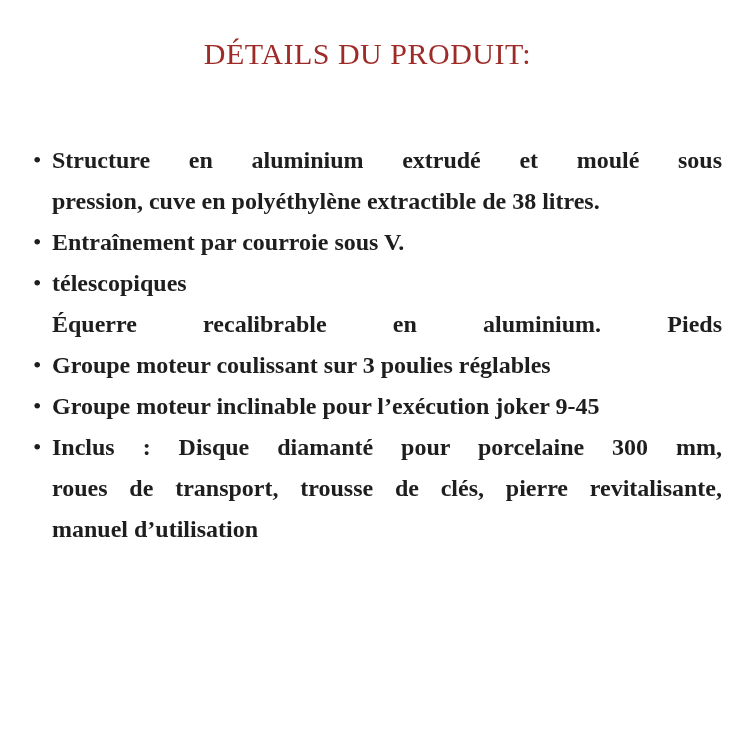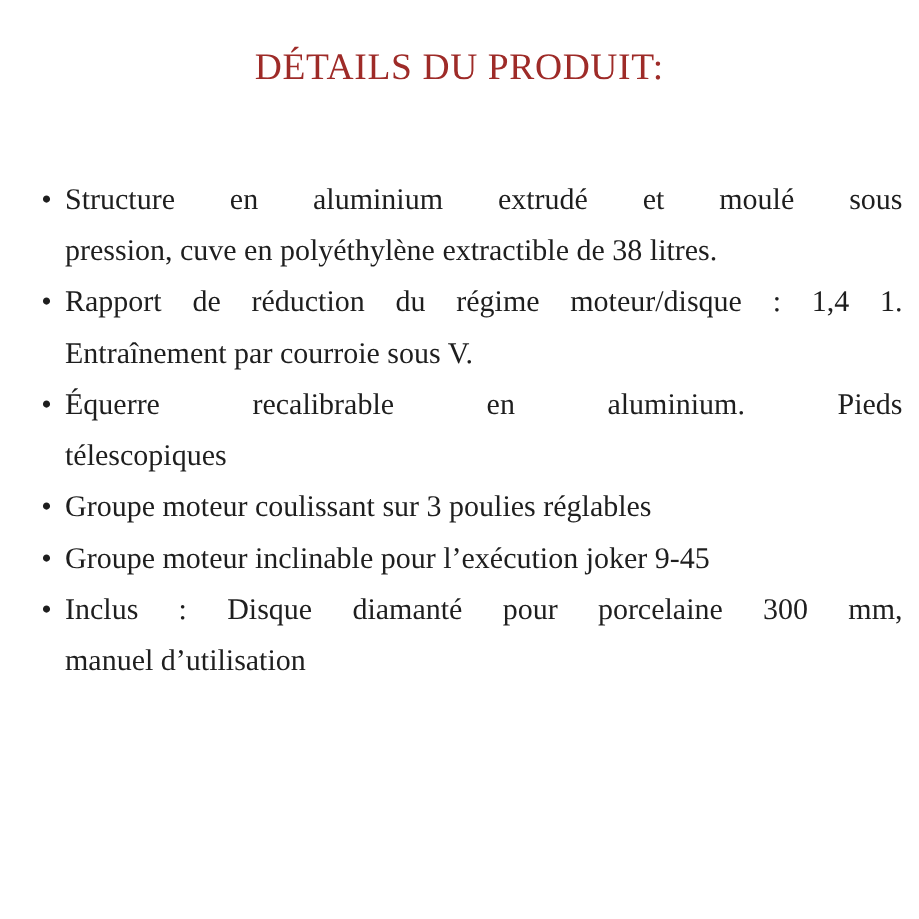--- a/index.html
+++ b/index.html
@@ -41,20 +41,21 @@
   }
   .bullet {
     flex: 0 0 19px;
     width: 19px;
     font-size: 24px;
     line-height: 41px;
   }
   .content {
     flex: 1 1 auto;
     min-width: 0;
+    font-weight: bold;
   }
   .line {
     white-space: normal;
   }
   
   .line.fill {
     text-align: justify;
     text-align-last: justify;
   }
 </style>
@@ -67,44 +68,44 @@
       <li class="item">
         <span class="bullet">•</span>
         <div class="content">
           <div class="line fill">Structure en aluminium extrudé et moulé sous</div>
           <div class="line">pression, cuve en polyéthylène extractible de 38 litres.</div>
         </div>
       </li>
       <li class="item">
         <span class="bullet">•</span>
         <div class="content">
-          <div class="line fill">Rapport de réduction du régime moteur/disque : 1,4 1.</div>
           <div class="line">Entraînement par courroie sous V.</div>
         </div>
       </li>
       <li class="item">
         <span class="bullet">•</span>
         <div class="content">
+          <div class="line">télescopiques</div>
           <div class="line fill">Équerre recalibrable en aluminium. Pieds</div>
-          <div class="line">télescopiques</div>
         </div>
       </li>
       <li class="item">
         <span class="bullet">•</span>
         <div class="content">
           <div class="line">Groupe moteur coulissant sur 3 poulies réglables</div>
         </div>
       </li>
       <li class="item">
         <span class="bullet">•</span>
         <div class="content">
           <div class="line">Groupe moteur inclinable pour l’exécution joker 9-45</div>
         </div>
       </li>
       <li class="item">
         <span class="bullet">•</span>
         <div class="content">
           <div class="line fill">Inclus : Disque diamanté pour porcelaine 300 mm,</div>
+          <div class="line fill">roues de transport, trousse de clés, pierre revitalisante,</div>
           <div class="line">manuel d’utilisation</div>
         </div>
       </li>
     </ul>
 </div>
 
 </body></html>

